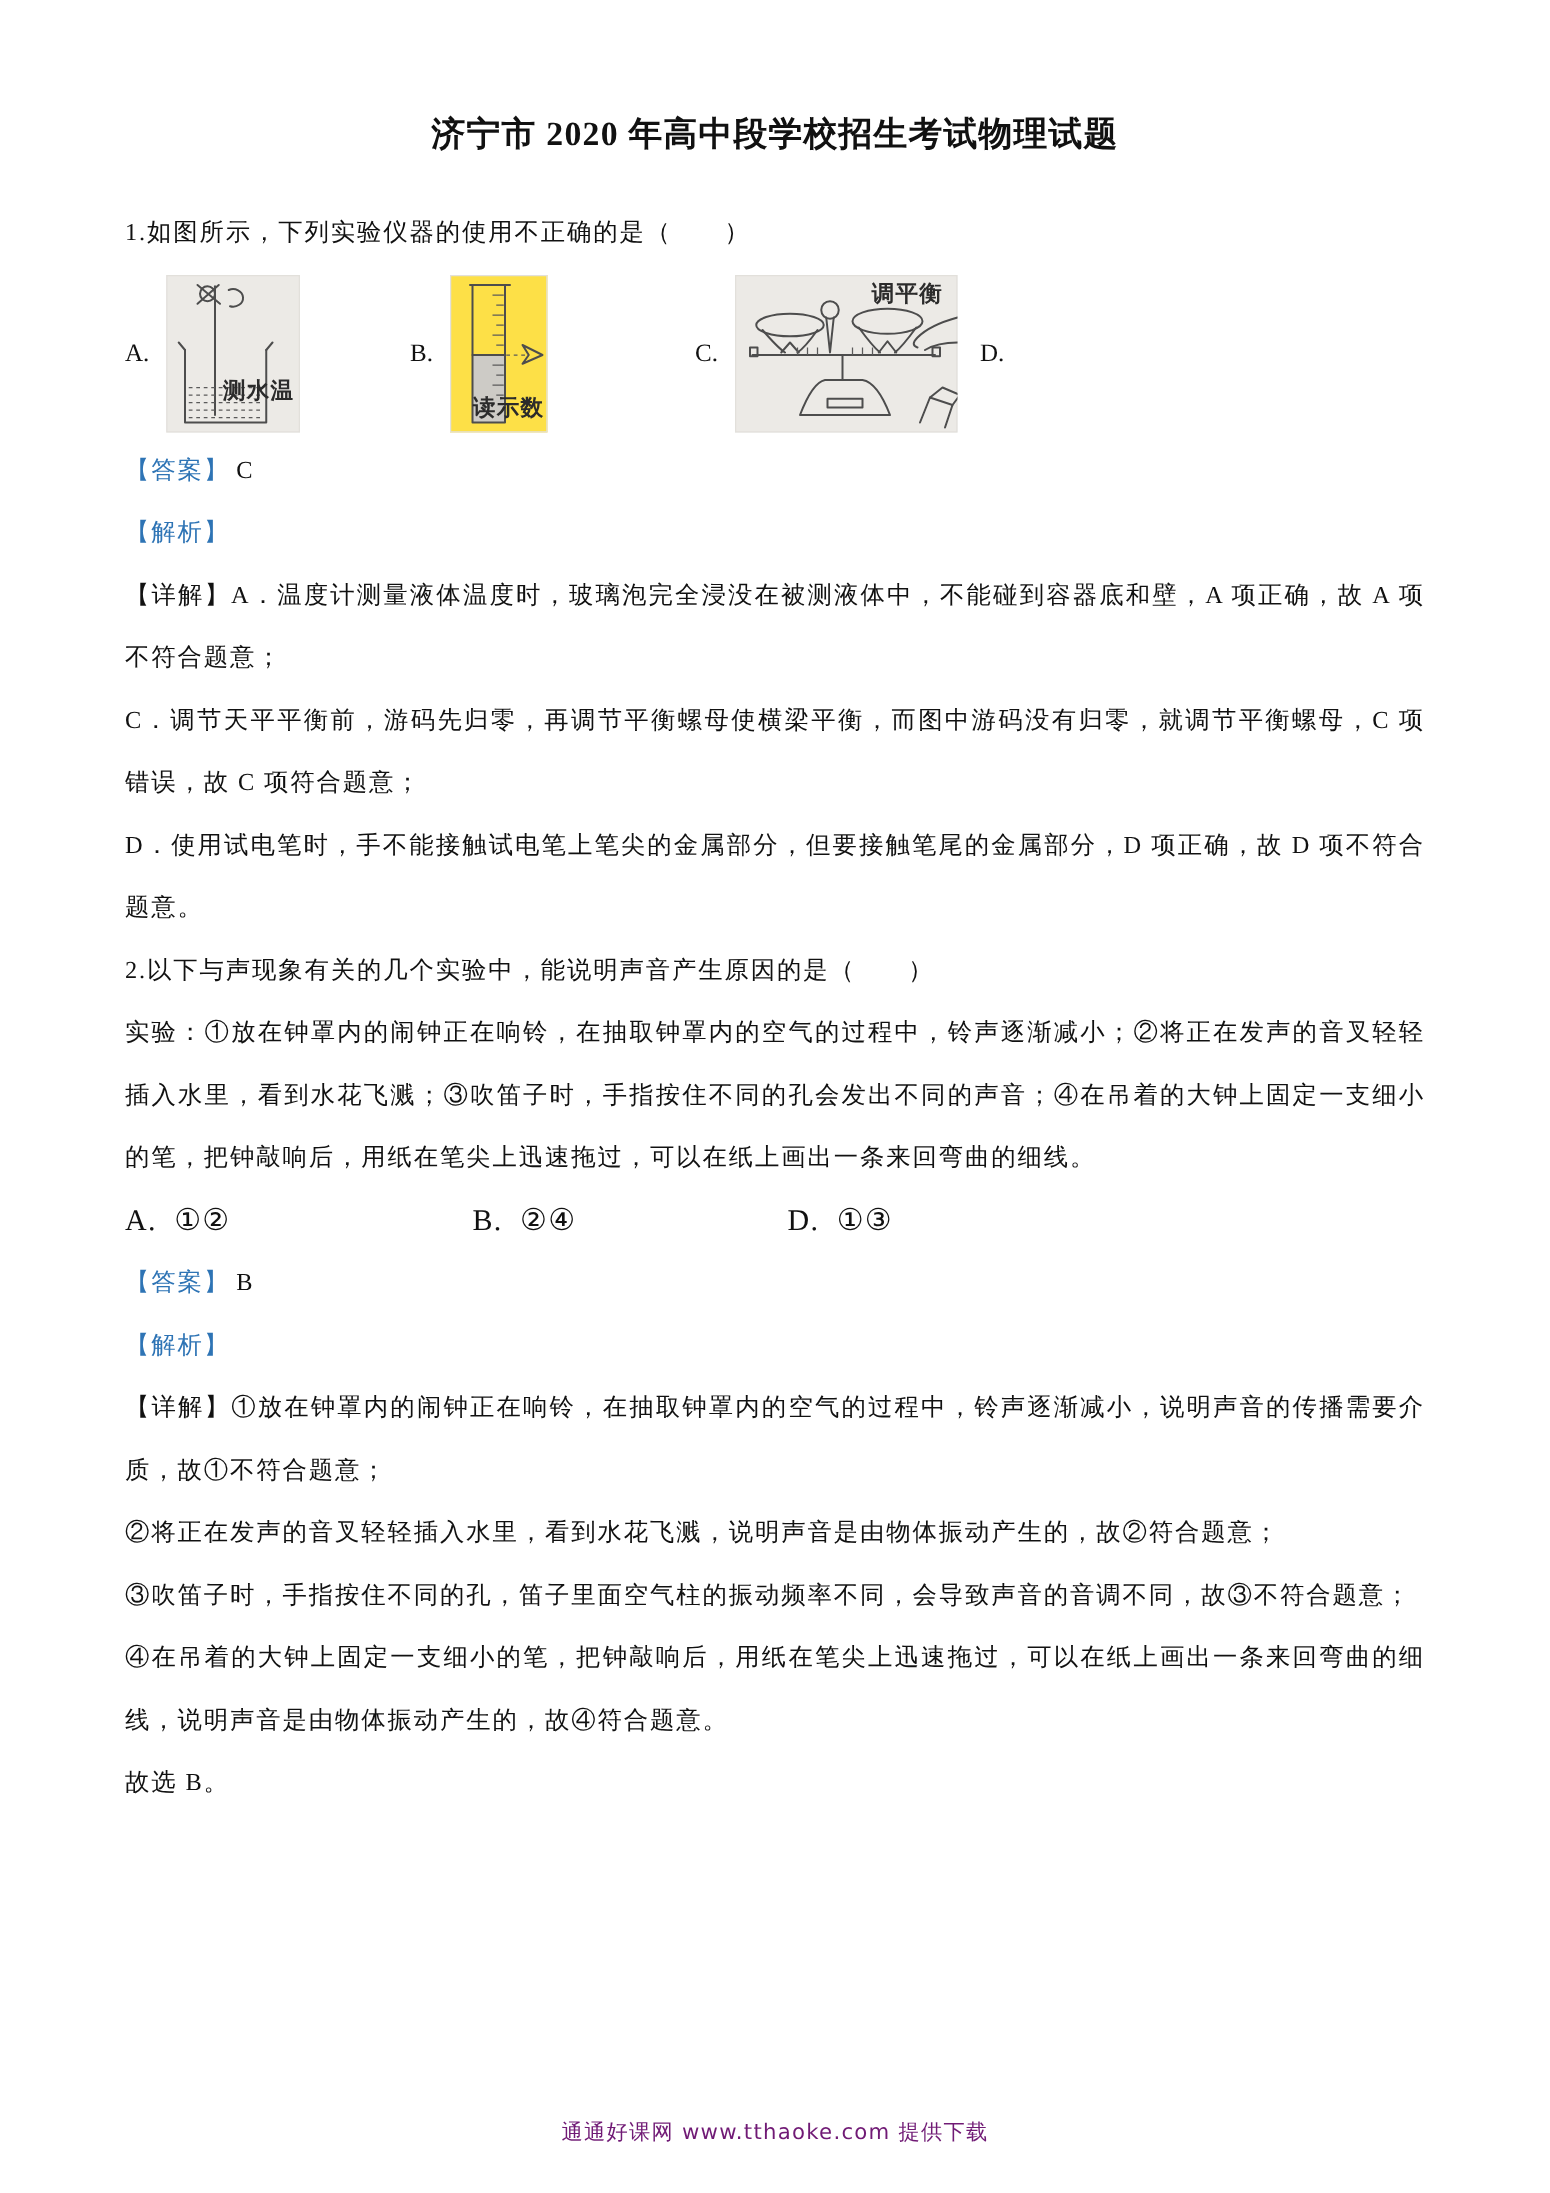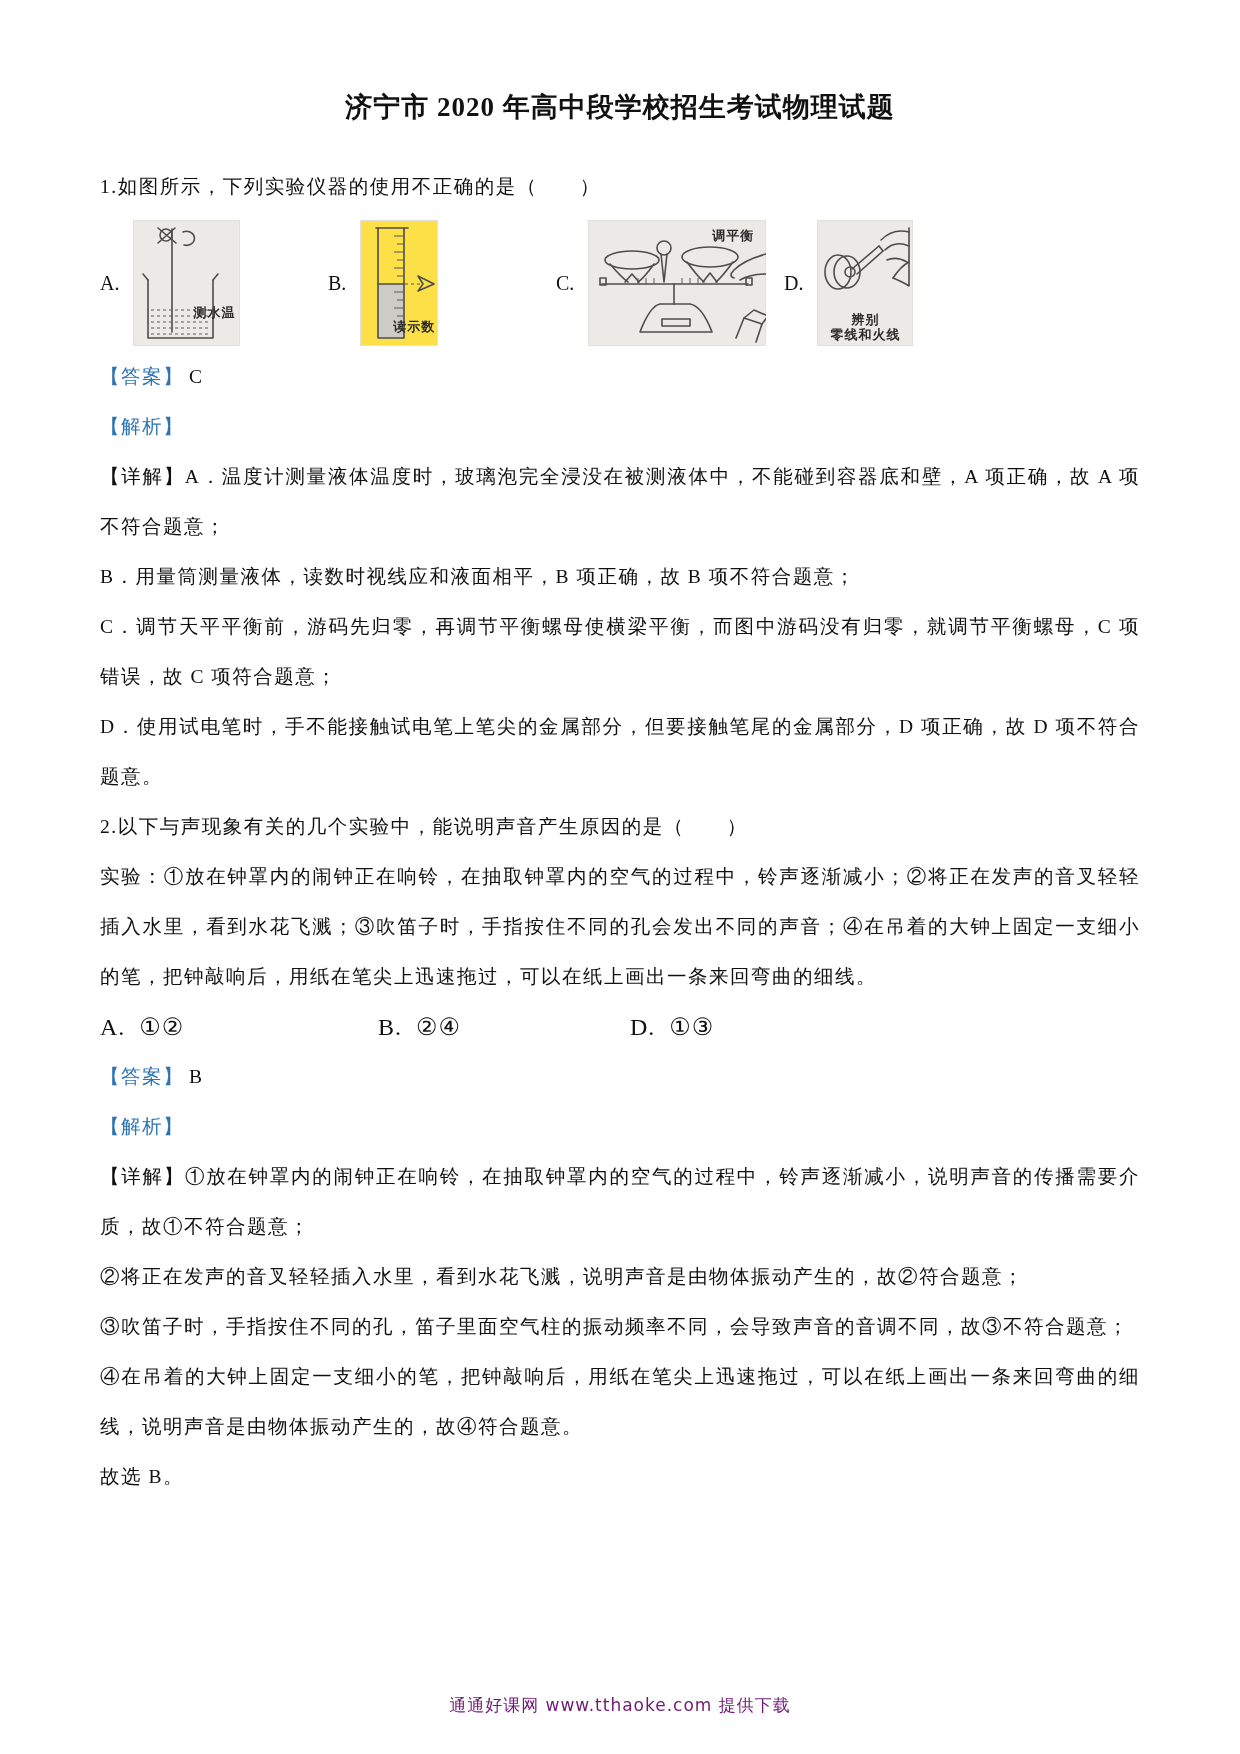--- a/index.html
+++ b/index.html
@@ -35,21 +35,21 @@
     align-items:center; height:134px; margin:4px 0 2px 0;
   }
   .figgroup { display:flex; align-items:center; gap:14px; }
   .optlabel { font-size:20px; letter-spacing:0; }
   .figbox {
     position:relative; background:#ECEAE6; flex:0 0 auto;
     box-shadow:0 0 0 1px #e2e0db inset;
   }
   .figbox svg { display:block; }
   .figcap {
-    position:absolute; font-size:13px; font-weight:bold; color:#2b2b2b;
+    position:absolute; font-size:18px; font-weight:bold; color:#2b2b2b;
     font-family:"DejaVu Sans","Liberation Sans",sans-serif;
     letter-spacing:1px; white-space:nowrap; line-height:15px;
   }
   .capA { right:5px; bottom:26px; }
   .capB { right:3px; bottom:12px; }
   .capC { right:12px; top:8px; }
   .capD { left:0; right:0; bottom:4px; text-align:center; }
   .capD .l2 { display:block; }
 
   
@@ -171,45 +171,27 @@
               <path d="M148 118 L156 98 L174 104 L168 122"></path>
               <path d="M156 98 L166 90 L180 96 L174 104"></path>
             </g>
           </svg>
           <span class="figcap capC">调平衡</span>
         </div>
       </div>
 
       <div class="figgroup">
         <span class="optlabel">D.</span>
-        <div class="figbox" style="width: 96px; height: 126px; background: rgb(236, 234, 230);">
-          <svg width="96" height="126" viewBox="0 0 96 126">
-            <g class="sketch">
-              <ellipse cx="21" cy="52" rx="13" ry="17"></ellipse>
-              <ellipse cx="30" cy="52" rx="13" ry="16"></ellipse>
-              <circle cx="33" cy="52" r="5"></circle>
-              <path d="M35 49 L62 26 M40 54 L66 31"></path>
-              <path d="M62 26 L66 31"></path>
-              <path d="M92 12 Q76 8 64 20"></path>
-              <path d="M92 26 Q78 20 68 30"></path>
-              <path d="M90 42 Q79 36 70 40"></path>
-              <path d="M76 58 Q84 46 92 42"></path>
-              <path d="M92 8 L92 66 Q86 62 76 58"></path>
-            </g>
-          </svg>
-          <span class="figcap capD"><span>辨别</span><span class="l2">零线和火线</span></span>
-        </div>
       </div>
     </div>
 
     <div class="para"><span class="blue" style="color: rgb(46, 116, 181);">【答案】</span><span class="ansval">C</span></div>
     <div class="para"><span class="blue" style="color: rgb(46, 116, 181);">【解析】</span></div>
 
     <div class="para">【详解】A．温度计测量液体温度时，玻璃泡完全浸没在被测液体中，不能碰到容器底和壁，A 项正确，故 A 项不符合题意；</div>
-    <div class="para">B．用量筒测量液体，读数时视线应和液面相平，B 项正确，故 B 项不符合题意；</div>
     <div class="para">C．调节天平平衡前，游码先归零，再调节平衡螺母使横梁平衡，而图中游码没有归零，就调节平衡螺母，C 项错误，故 C 项符合题意；</div>
     <div class="para">D．使用试电笔时，手不能接触试电笔上笔尖的金属部分，但要接触笔尾的金属部分，D 项正确，故 D 项不符合题意。</div>
 
     <div class="para">2.以下与声现象有关的几个实验中，能说明声音产生原因的是（　　）</div>
     <div class="para">实验：①放在钟罩内的闹钟正在响铃，在抽取钟罩内的空气的过程中，铃声逐渐减小；②将正在发声的音叉轻轻插入水里，看到水花飞溅；③吹笛子时，手指按住不同的孔会发出不同的声音；④在吊着的大钟上固定一支细小的笔，把钟敲响后，用纸在笔尖上迅速拖过，可以在纸上画出一条来回弯曲的细线。</div>
 
     <div class="optrow">
       <div><span class="olabel">A.</span><span>①②</span></div>
       <div><span class="olabel">B.</span><span>②④</span></div>
       <div><span class="olabel">D.</span><span>①③</span></div>

